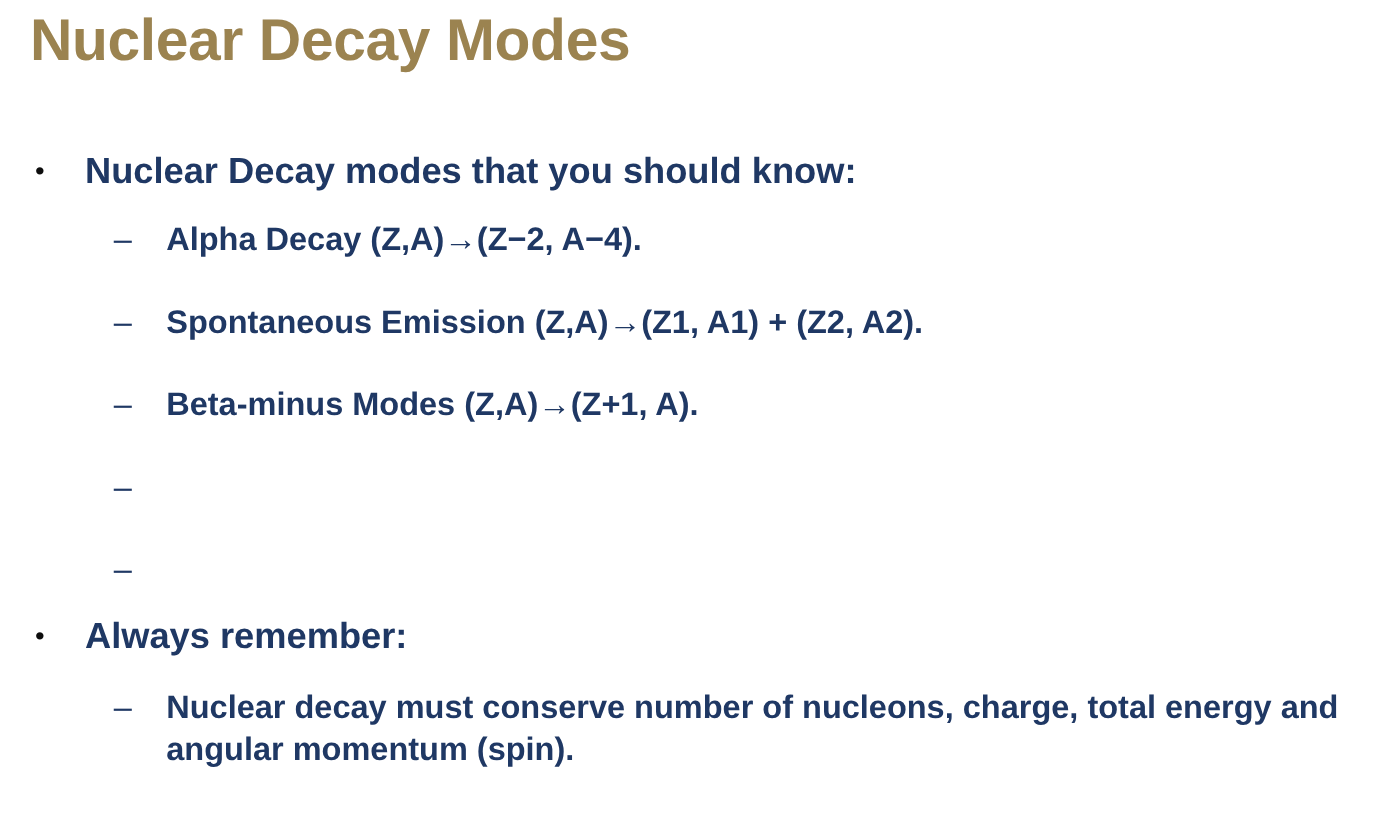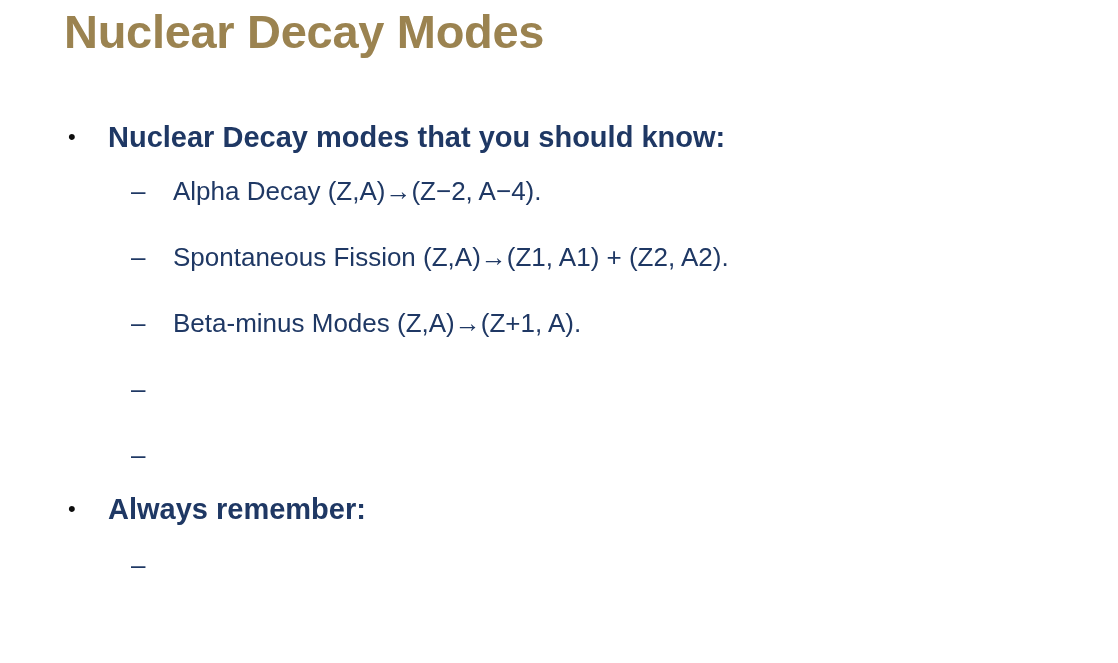--- a/index.html
+++ b/index.html
@@ -13,21 +13,20 @@
     overflow: hidden;
     font-family: "Liberation Sans", sans-serif;
     -webkit-font-smoothing: antialiased;
   }
 
   .slide {
     position: relative;
     width: 968px;
     height: 663px;
     background: #ffffff;
-    margin-left: 40px;
   }
 
   
   .slide-title {
     position: absolute;
     left: 24px;
     top: 2px;
     font-size: 47px;
     font-weight: bold;
     letter-spacing: -0.3px;
@@ -78,20 +77,21 @@
     position: absolute;
     left: 91px;
     top: 0;
     width: 28px;
     color: #1f3864;
     font-size: 26px;
     line-height: 34px;
   }
   .l2 .text {
     display: block;
+    font-weight: bold;
   }
   .gap-sub     { height: 32px; }
   .gap-sub-first { height: 18px; }
   .gap-section { height: 18px; }
   .gap-last    { height: 20px; }
 
   .wrapline {
     max-width: 960px;
   }
 </style>
@@ -113,21 +113,21 @@
 
     <div class="l2">
       <span class="marker">–</span>
       <span class="text">Alpha Decay (Z,A)→(Z−2, A−4).</span>
     </div>
 
     <div class="gap-sub"></div>
 
     <div class="l2">
       <span class="marker">–</span>
-      <span class="text">Spontaneous Fission (Z,A)→(Z1, A1) + (Z2, A2).</span>
+      <span class="text">Spontaneous Emission (Z,A)→(Z1, A1) + (Z2, A2).</span>
     </div>
 
     <div class="gap-sub"></div>
 
     <div class="l2">
       <span class="marker">–</span>
       <span class="text">Beta-minus Modes (Z,A)→(Z+1, A).</span>
     </div>
 
     <div class="gap-sub"></div>
@@ -146,16 +146,17 @@
 
     <div class="l1">
       <span class="marker">•</span>
       <span class="text">Always remember:</span>
     </div>
 
     <div class="gap-last"></div>
 
     <div class="l2">
       <span class="marker">–</span>
+      <span class="text wrapline">Nuclear decay must conserve number of nucleons, charge, total energy and angular momentum (spin).</span>
     </div>
 
   </div>
 </div>
 
 </body></html>

